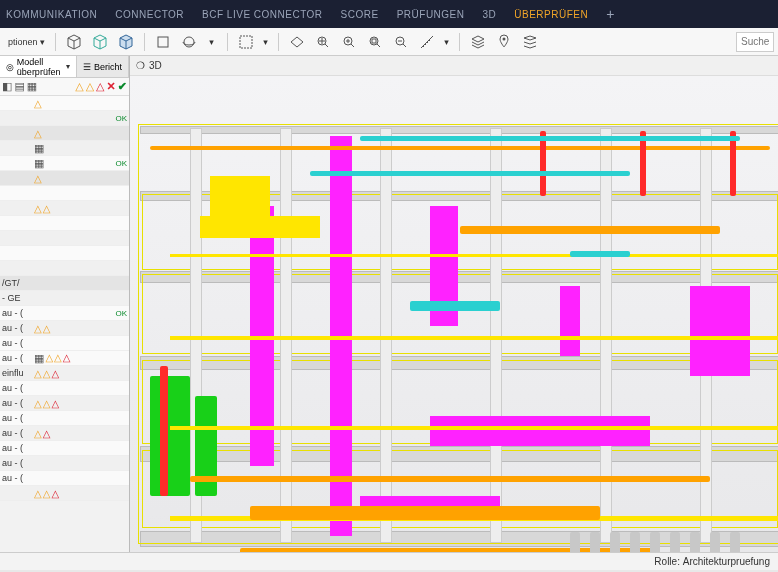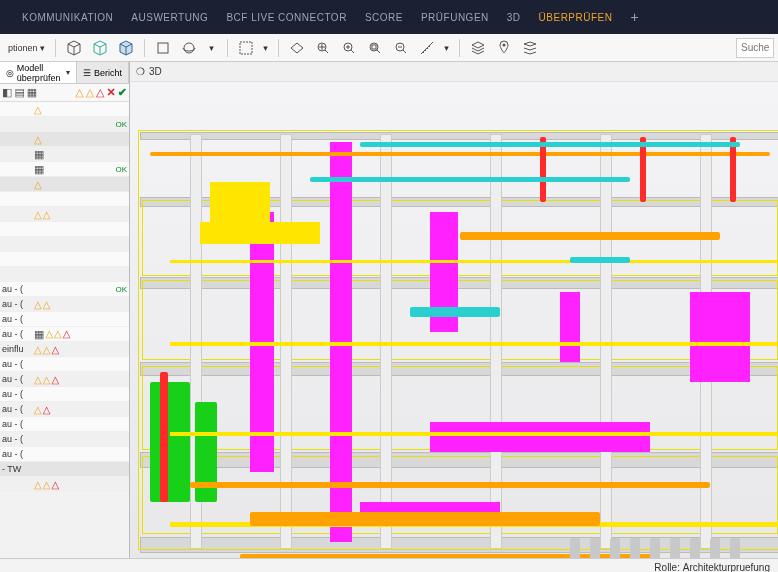--- a/index.html
+++ b/index.html
@@ -1,24 +1,24 @@
 <!DOCTYPE html>
 <html><head>
 <meta charset="utf-8">
 <style>
   * { box-sizing: border-box; margin: 0; padding: 0; font-family: "Segoe UI", Arial, sans-serif; }
   html, body { width: 778px; height: 572px; overflow: hidden; background: #e8e8e8; }
 
   
   .menubar {
-    height: 34px;
+    height: 28px;
     background: #1b2033;
     display: flex;
     align-items: center;
-    padding: 0 22px;
+    padding: 0 6px;
     gap: 18px;
     color: #9aa4b8;
     font-size: 10px;
     letter-spacing: 0.5px;
   }
   .menubar .menu-item { cursor: pointer; }
   .menubar .menu-item.active { color: #f0a528; }
   .menubar .plus { color: #9aa4b8; font-size: 14px; }
 
   
@@ -145,21 +145,21 @@
   }
 
   
   .isvg { width:16px; height:16px; }
 </style>
 </head>
 <body>
 
 <div class="menubar">
   <span class="menu-item">KOMMUNIKATION</span>
-  <span class="menu-item">AUSWERTUNG</span>
+  <span class="menu-item">CONNECTOR</span>
   <span class="menu-item">BCF LIVE CONNECTOR</span>
   <span class="menu-item">SCORE</span>
   <span class="menu-item">PRÜFUNGEN</span>
   <span class="menu-item">3D</span>
   <span class="menu-item active">ÜBERPRÜFEN</span>
   <span class="plus">+</span>
 </div>
 
 <div class="toolbar">
   <span class="dd"><span>ptionen</span> ▾</span>
@@ -349,20 +349,28 @@
           <span class="icons"></span>
         </div>
         <div class="side-row">
           <span class="lab"></span>
           <span class="icons"></span>
         </div>
         <div class="side-row alt">
           <span class="lab"></span>
           <span class="icons"></span>
         </div>
+        <div class="side-row dark">
+          <span class="lab">/GT/</span>
+          <span class="icons"></span>
+        </div>
+        <div class="side-row alt">
+          <span class="lab">- GE</span>
+          <span class="icons"></span>
+        </div>
         <div class="side-row">
           <span class="lab">au - (</span>
           <span class="icons"></span>
           <span class="ok">OK</span>
         </div>
         <div class="side-row alt">
           <span class="lab">au - (</span>
           <span class="icons">
             <span class="tri-o">△</span>
             <span class="tri-o">△</span>
@@ -415,24 +423,20 @@
         <div class="side-row">
           <span class="lab">au - (</span>
           <span class="icons"></span>
         </div>
         <div class="side-row alt">
           <span class="lab">au - (</span>
           <span class="icons"></span>
         </div>
         <div class="side-row">
           <span class="lab">au - (</span>
-          <span class="icons"></span>
-        </div>
-        <div class="side-row dark">
-          <span class="lab">- TW</span>
           <span class="icons"></span>
         </div>
         <div class="side-row alt">
           <span class="lab"></span>
           <span class="icons">
             <span class="tri-o">△</span>
             <span class="tri-o">△</span>
             <span class="tri-r">△</span>
           </span>
         </div>

